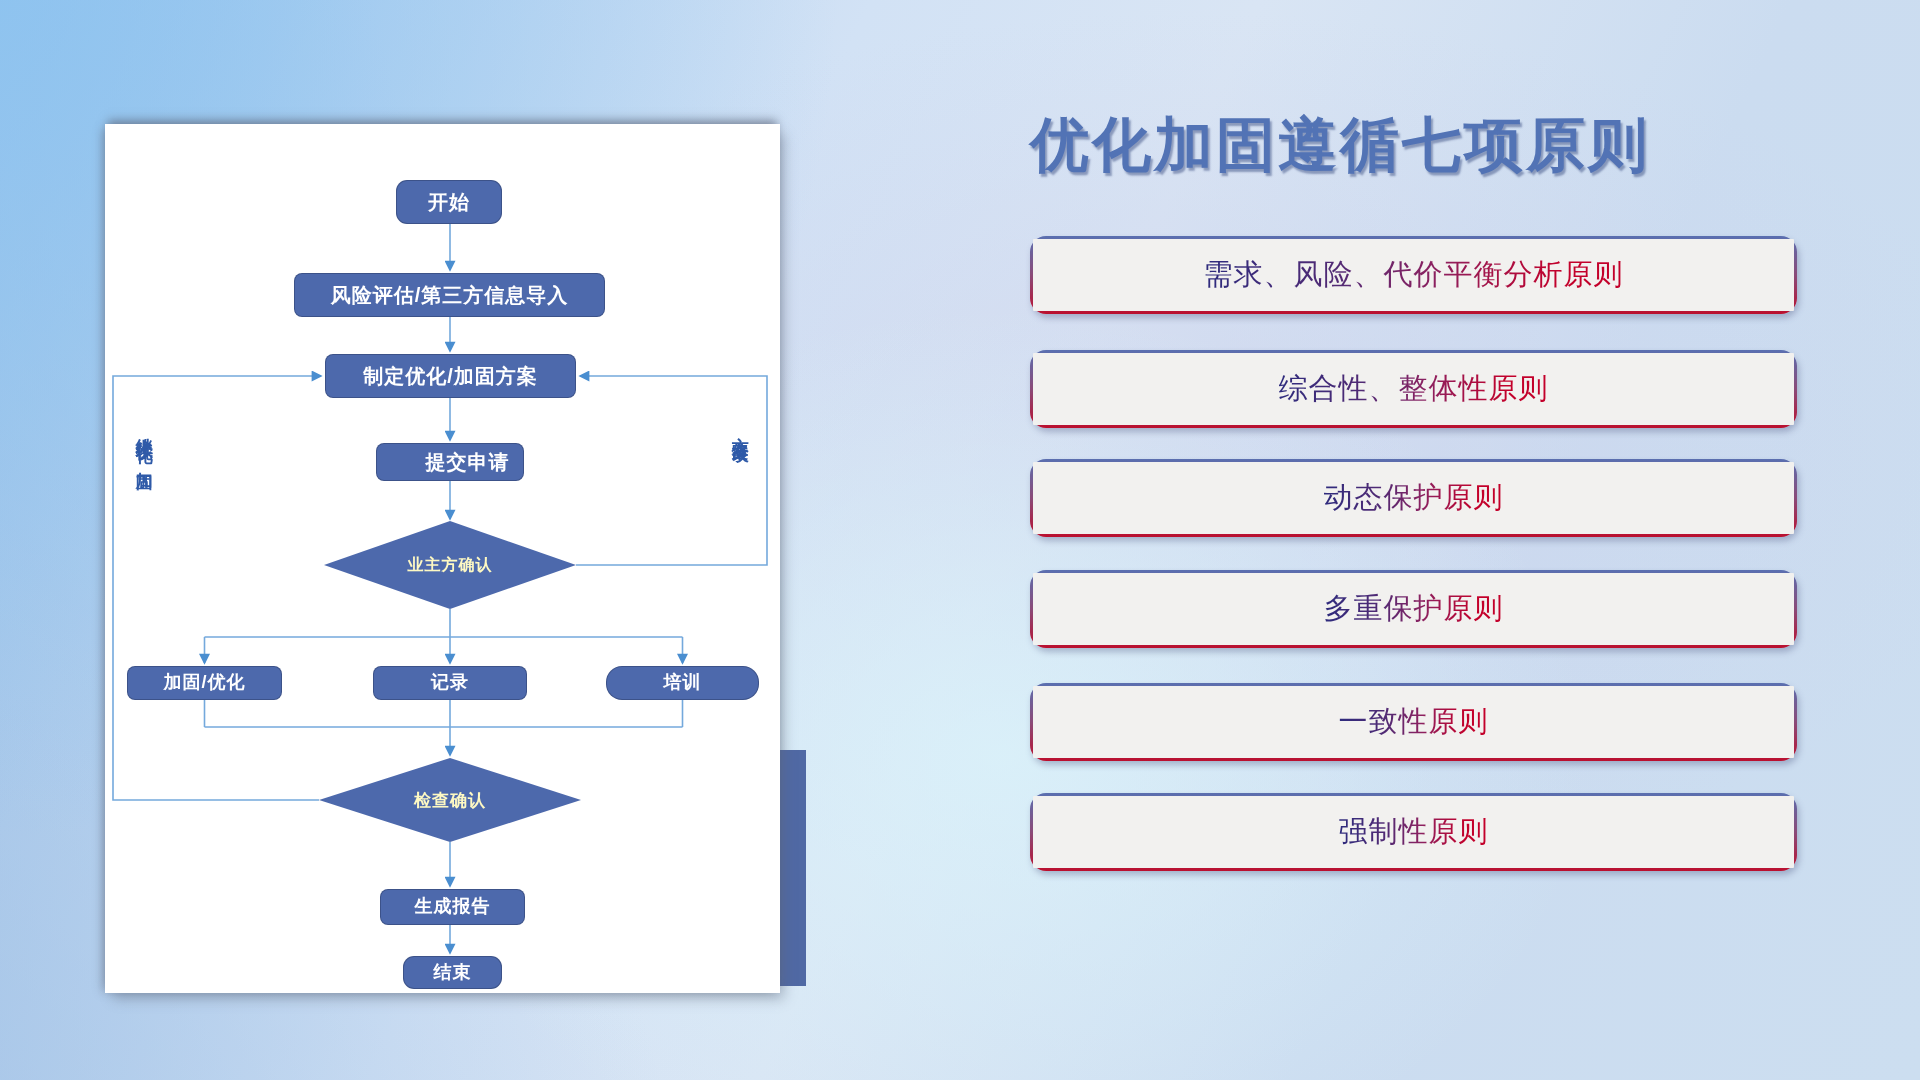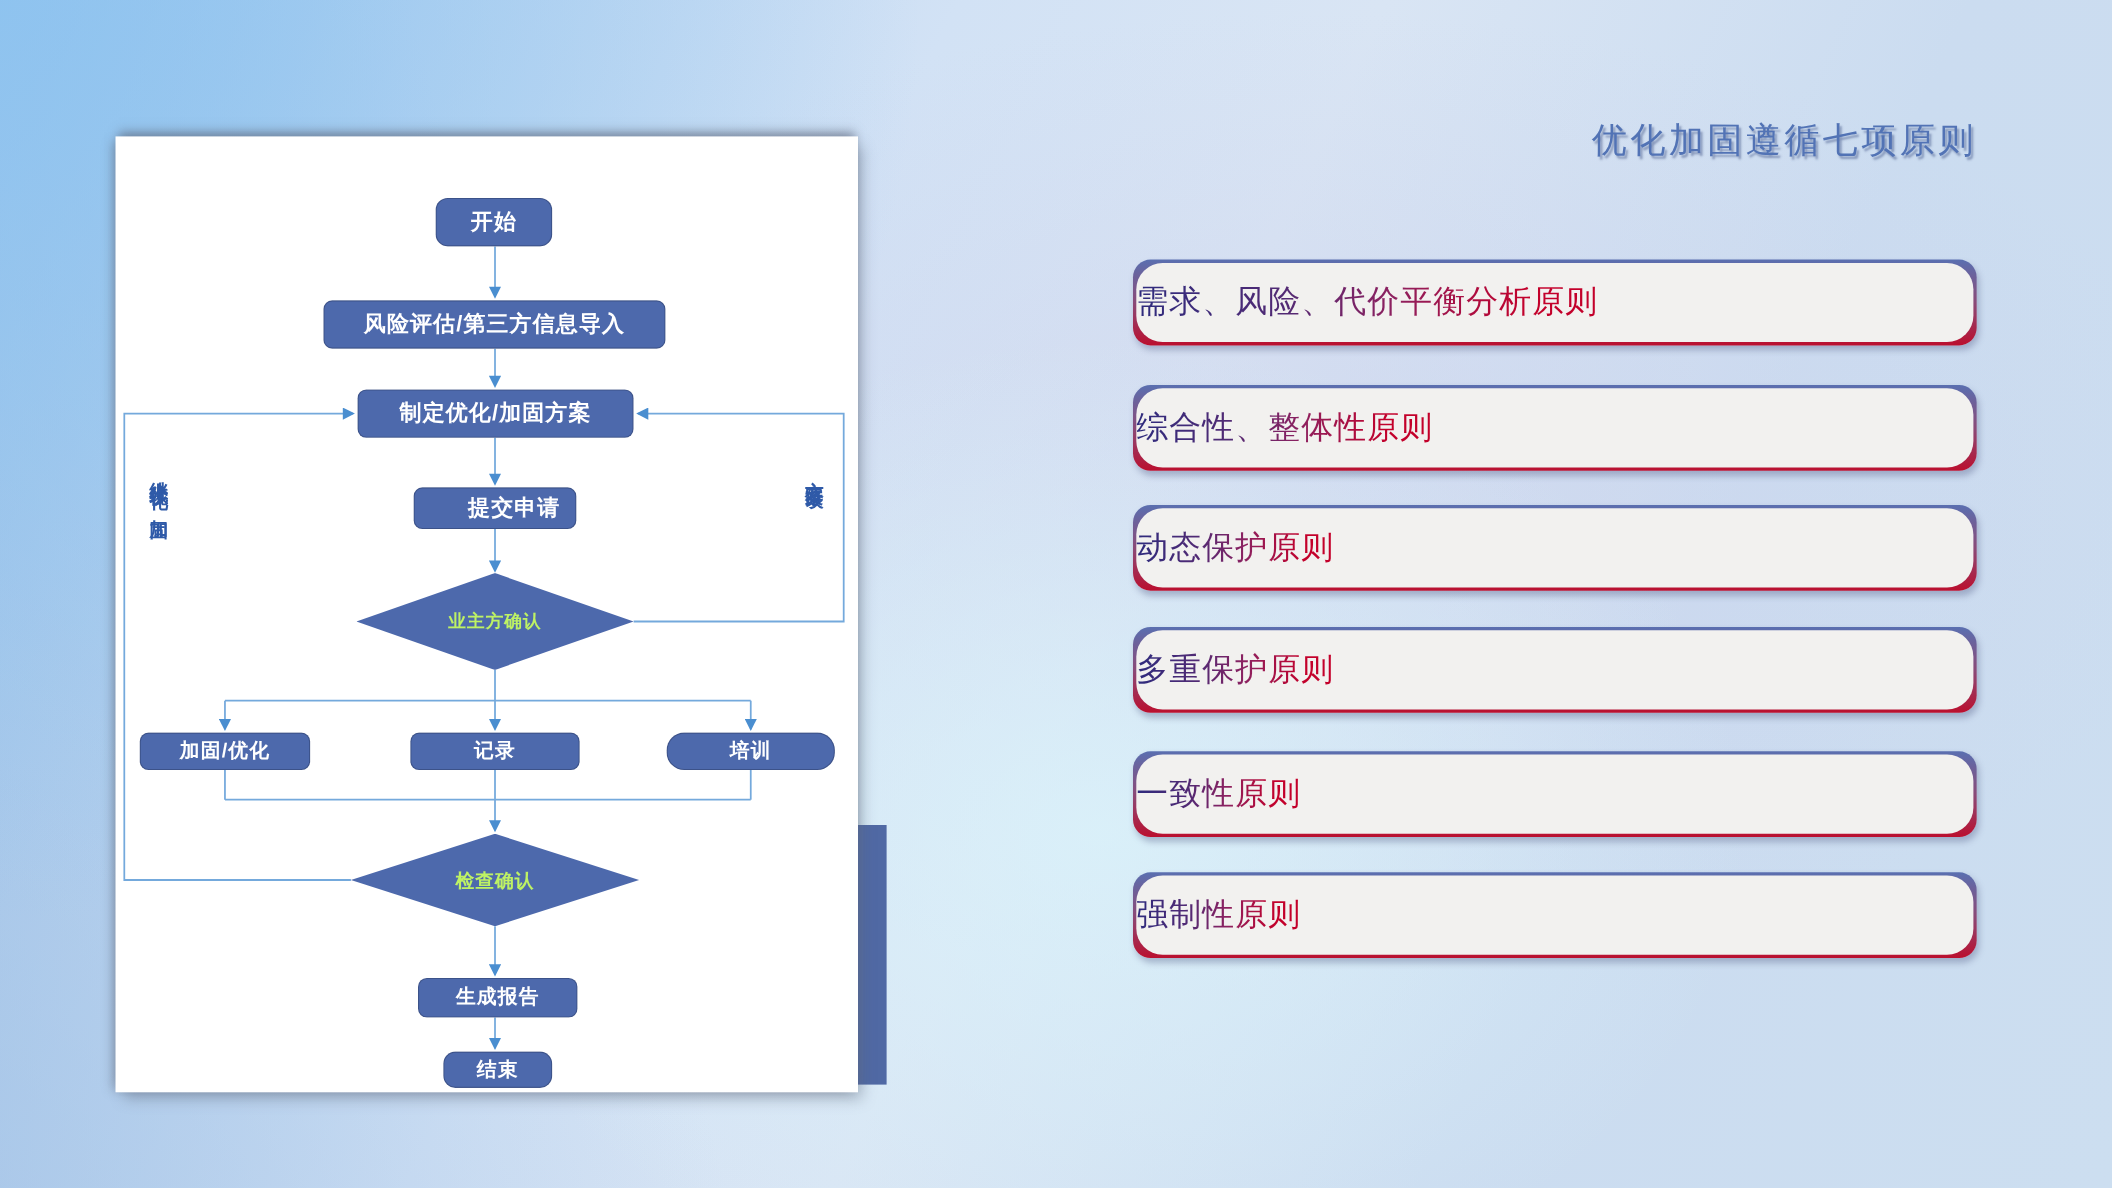--- a/index.html
+++ b/index.html
@@ -39,44 +39,44 @@
     color:#ffffff; font-weight:bold; font-size:20px; text-align:center;
     line-height:1.1; letter-spacing:1px;
   }
   .node.terminal { border-radius:11px; }
   .node.small { font-size:18px; }
 
   .diamond {
     position:absolute; display:flex; align-items:center; justify-content:center;
     background:#4d69ac;
     clip-path:polygon(50% 0, 100% 50%, 50% 100%, 0 50%);
-    color:#bef264; font-weight:bold; font-size:17px; letter-spacing:1px;
+    color:#fef9c3; font-weight:bold; font-size:17px; letter-spacing:1px;
   }
 
   .vlabel {
     position:absolute; writing-mode:vertical-rl; text-orientation:upright;
     color:#2f5aa8; font-weight:bold; font-size:17px; letter-spacing:3px;
     line-height:1.05;
   }
 
   
   .title {
     position:absolute; left:1030px; top:106px; width:767px; z-index:2;
-    text-align:right; font-size:32px; font-weight:normal; letter-spacing:3px;
+    text-align:left; font-size:59px; font-weight:bold; letter-spacing:3px;
     color:#5273b5; text-shadow:2px 3px 2px rgba(45,65,120,0.45);
   }
   .pbox {
     position:absolute; left:1030px; width:767px; height:78px; z-index:2;
     border-radius:16px; padding:3px;
     background:linear-gradient(180deg, #5a6fb0 0%, #8a4a78 50%, #bb0f2e 100%);
     box-shadow:2px 4px 6px rgba(90,100,140,0.40);
   }
   .pbox-inner {
-    width:100%; height:100%; border-radius:24px; background:#f2f1ef;
-    display:flex; align-items:center; justify-content:flex-start;
+    width:100%; height:100%; border-radius:1px; background:#f2f1ef;
+    display:flex; align-items:center; justify-content:center;
   }
   .ptext {
     font-size:29px; letter-spacing:1px; font-weight:400;
     background:linear-gradient(90deg, #2e2b7d 0%, #522a74 32%, #8c2160 55%, #c3002a 85%);
     -webkit-background-clip:text; background-clip:text; color:transparent;
   }
 </style>
 </head>
 <body>
 

